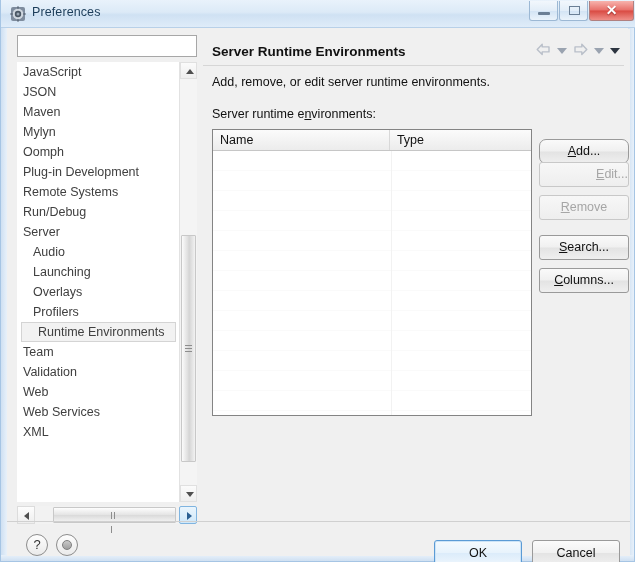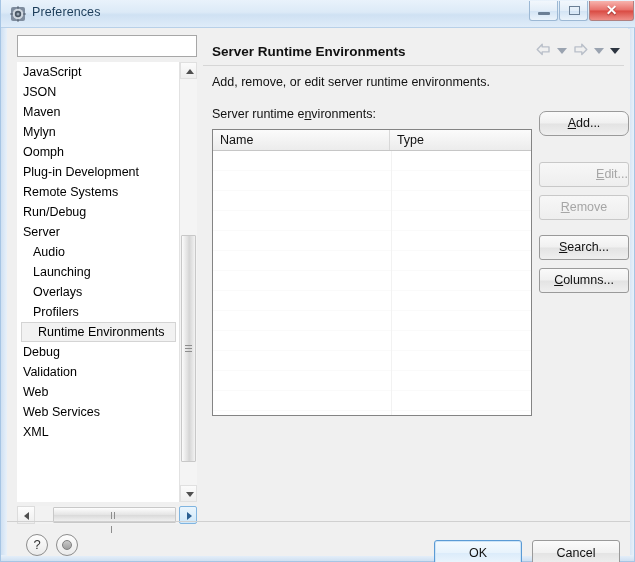--- a/index.html
+++ b/index.html
@@ -137,21 +137,21 @@
   }
   .tree-list {
     position: absolute;
     left: 0; top: 0;
     width: 163px;
   }
   .tree-item {
     height: 20px;
     line-height: 20px;
     font-size: 12.5px;
-    color: #000000;
+    color: #404040;
     white-space: nowrap;
     padding-left: 6px;
     box-sizing: border-box;
   }
   .tree-item.child { padding-left: 16px; }
   .tree-item.selected {
     background: #f2f2f2;
     border: 1px solid #d4d4d4;
     box-sizing: border-box;
     line-height: 18px;
@@ -377,21 +377,21 @@
     color: #111;
     text-align: center;
     line-height: 23px;
     padding: 0;
   }
   .btn.disabled {
     color: #a6a6a6;
     border-color: #c8c8c8;
     background: linear-gradient(to bottom, #f7f7f7, #eeeeee);
   }
-  .btn-add    { left: 336px; top: 76px; border-radius: 7px; }
+  .btn-add    { left: 336px; top: 104px; border-radius: 7px; }
   .btn-edit   { left: 336px; top: 127px; text-align: right; }
   .btn-remove { left: 336px; top: 160px; }
   .btn-search { left: 336px; top: 200px; }
   .btn-columns{ left: 336px; top: 233px; }
 
   
   .bottom-sep {
     position: absolute;
     left: 0; top: 492px;
     width: 623px;
@@ -496,21 +496,21 @@
           <div class="tree-item">Oomph</div>
           <div class="tree-item">Plug-in Development</div>
           <div class="tree-item">Remote Systems</div>
           <div class="tree-item">Run/Debug</div>
           <div class="tree-item">Server</div>
           <div class="tree-item child">Audio</div>
           <div class="tree-item child">Launching</div>
           <div class="tree-item child">Overlays</div>
           <div class="tree-item child">Profilers</div>
           <div class="tree-item child selected">Runtime Environments</div>
-          <div class="tree-item">Debug</div>
+          <div class="tree-item">Team</div>
           <div class="tree-item">Validation</div>
           <div class="tree-item">Web</div>
           <div class="tree-item">Web Services</div>
           <div class="tree-item">XML</div>
         </div>
 
       <div class="vscroll">
         <div class="vscroll-up">
           <span class="arrow-up"></span>
         </div>

